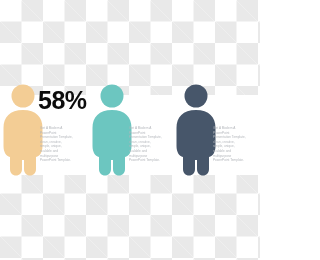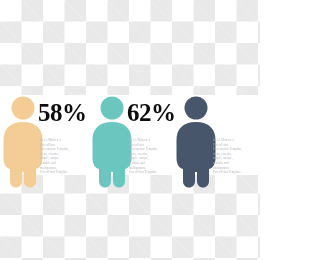--- a/index.html
+++ b/index.html
@@ -25,24 +25,23 @@
     position: absolute;
     left: 0;
     top: 95px;
     width: 260px;
     height: 80px;
     background: #ffffff;
   }
   #infographic {
     position: absolute;
     left: 0;
-    top: 12px;
+    top: 0;
     width: 260px;
     height: 228px;
-    font-family: Liberation Serif, serif;
   }
   .group {
     position: absolute;
     top: 0;
     width: 90px;
     height: 260px;
   }
   .figure {
     position: absolute;
     left: 0px;
@@ -104,21 +103,20 @@
       </div>
     </div>
 
     <div class="group" style="left:89px;">
       <div class="figure">
         <svg viewBox="0 0 46 92" xmlns="http://www.w3.org/2000/svg" aria-hidden="true">
           <circle id="head-2" cx="23" cy="12" r="11.5" fill="#6cc6c0"></circle>
           <path id="body-2" d="M23 26 C10 26 3.5 33 3.5 44 L3.5 62 C3.5 68 6 72 10 73 L10 85 C10 89 12.5 91.5 16 91.5 C19.5 91.5 22 89 22 85 L22 76 L24 76 L24 85 C24 89 26.5 91.5 30 91.5 C33.5 91.5 36 89 36 85 L36 73 C40 72 42.5 68 42.5 62 L42.5 44 C42.5 33 36 26 23 26 Z" fill="#6cc6c0"></path>
         </svg>
       </div>
-      <div class="pct" style="color: rgb(13, 13, 13);">62%</div>
       <div class="blurb" style="color: rgb(179, 182, 187);">
         <span>Get A Modern A</span>
         <span>PowerPoint</span>
         <span>Presentation Template,</span>
         <span>clean, creative,</span>
         <span>simple, unique,</span>
         <span>scalable and</span>
         <span>multipurpose</span>
         <span>PowerPoint Template.</span>
       </div>

